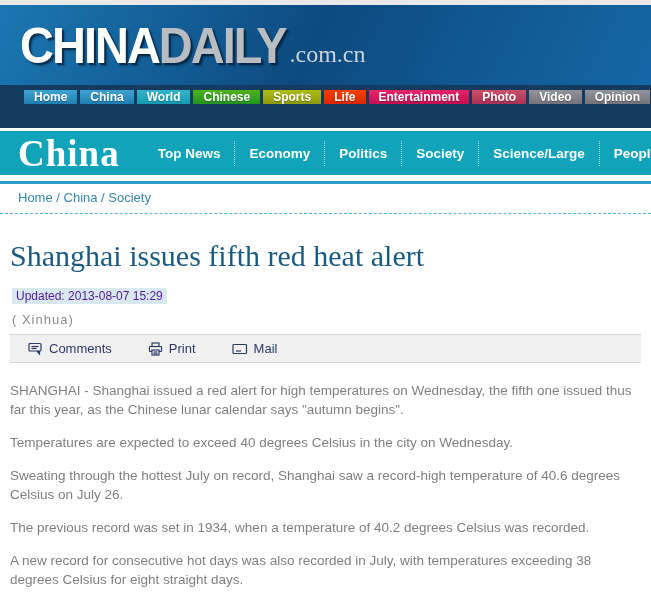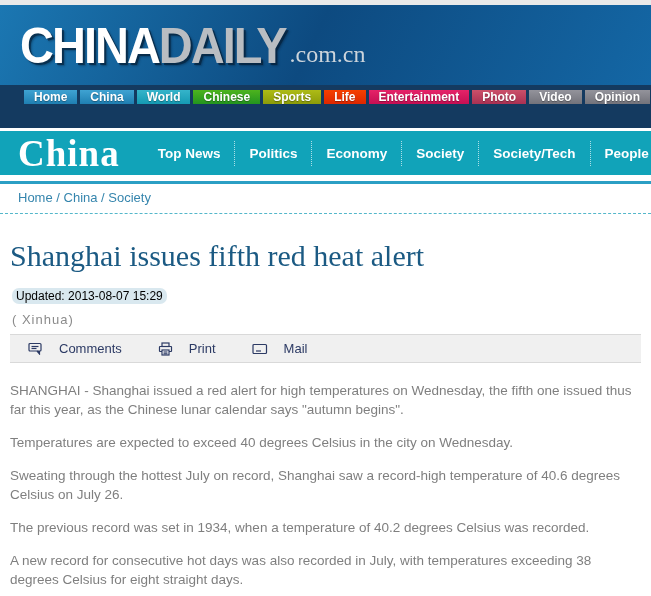--- a/index.html
+++ b/index.html
@@ -66,31 +66,31 @@
     padding:6px 0 8px 18px;font-size:13px;color:#3585ad;
     border-bottom:1px dashed #54b7ca;cursor:pointer;
   }
   
   .content{padding:0 10px;box-sizing:border-box;width:651px;}
   .article-title{
     font-family:"Liberation Serif",serif;font-weight:normal;
     font-size:30px;color:#1b5a83;margin:25px 0 0 0;line-height:1.1;
   }
   .updated{
-    display:inline-block;margin:16px 0 0 2px;font-size:12px;color:#000000;
-    background:#d9e8ef;padding:1px 4px;border-radius:7px;
+    display:inline-block;margin:16px 0 0 2px;font-size:12px;color:#4c1d95;
+    background:#d9e8ef;padding:1px 4px;
   }
   .source{margin:8px 0 0 2px;font-size:13px;color:#8b8b8b;letter-spacing:1px;}
   .toolbar{
     margin-top:7px;height:27px;background:#f0f0f0;
     border-top:1px solid #d9d9d9;border-bottom:1px solid #d9d9d9;
     display:flex;align-items:center;gap:36px;padding-left:18px;
     font-size:13px;color:#2c3a64;
   }
-  .tool{display:flex;align-items:center;gap:16px;cursor:pointer;}
+  .tool{display:flex;align-items:center;gap:6px;cursor:pointer;}
   .tool svg{display:block;}
   .sizes{display:flex;align-items:center;gap:9px;}
   .size-opt{cursor:pointer;}
   .body-text{padding-top:18px;font-size:13.5px;color:#7f7f7f;line-height:19px;max-width:632px;}
   .body-text p{margin:0 0 14px 0;}
 </style>
 </head>
 <body>
 
 <div class="top-strip"></div>
@@ -116,24 +116,24 @@
     <div class="tab t-video">Video</div>
     <div class="tab t-opinion">Opinion</div>
 
   </div>
 </div>
 
 <div class="section-bar">
   <div class="section-title">China</div>
   <div class="section-menu">
     <div class="section-item">Top News</div>
+    <div class="section-item">Economy</div>
     <div class="section-item">Politics</div>
-    <div class="section-item">Economy</div>
     <div class="section-item">Society</div>
-    <div class="section-item">Society/Tech</div>
+    <div class="section-item">Science/Large</div>
     <div class="section-item">People</div>
 
   </div>
 </div>
 
 <div class="divider-solid"></div>
 
 <div class="breadcrumb">Home / China / Society</div>
 
 <div class="content">

